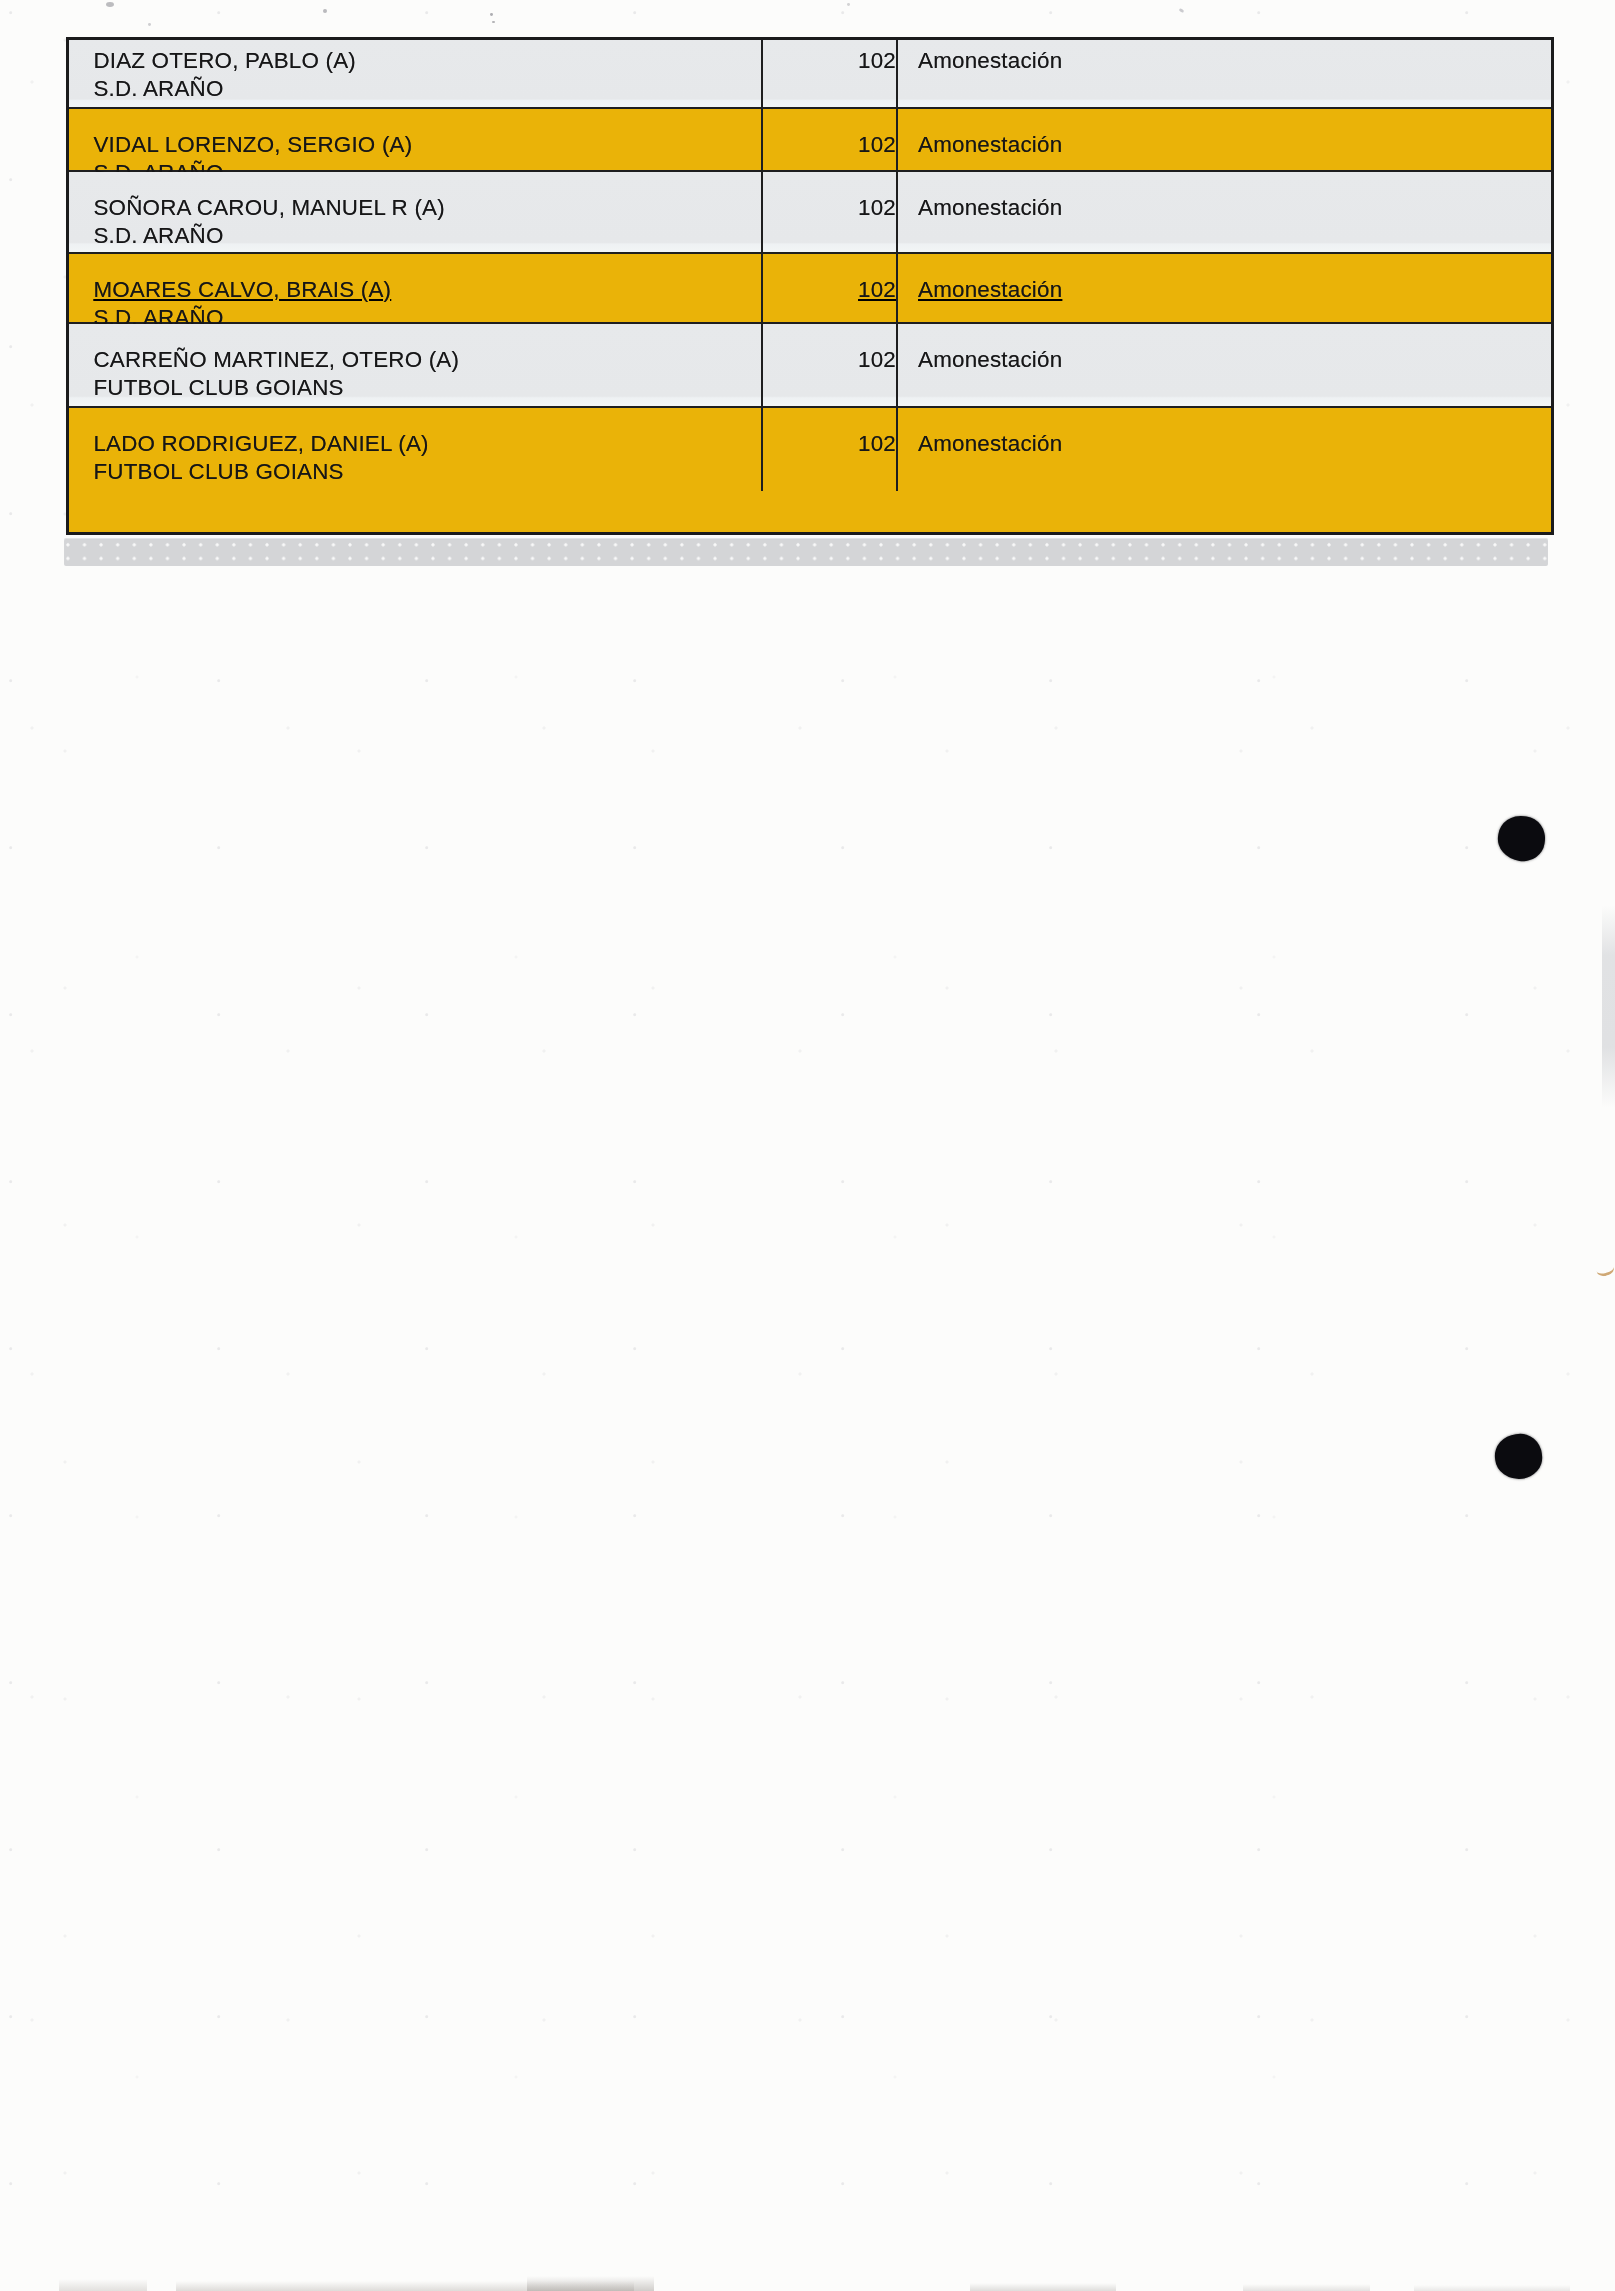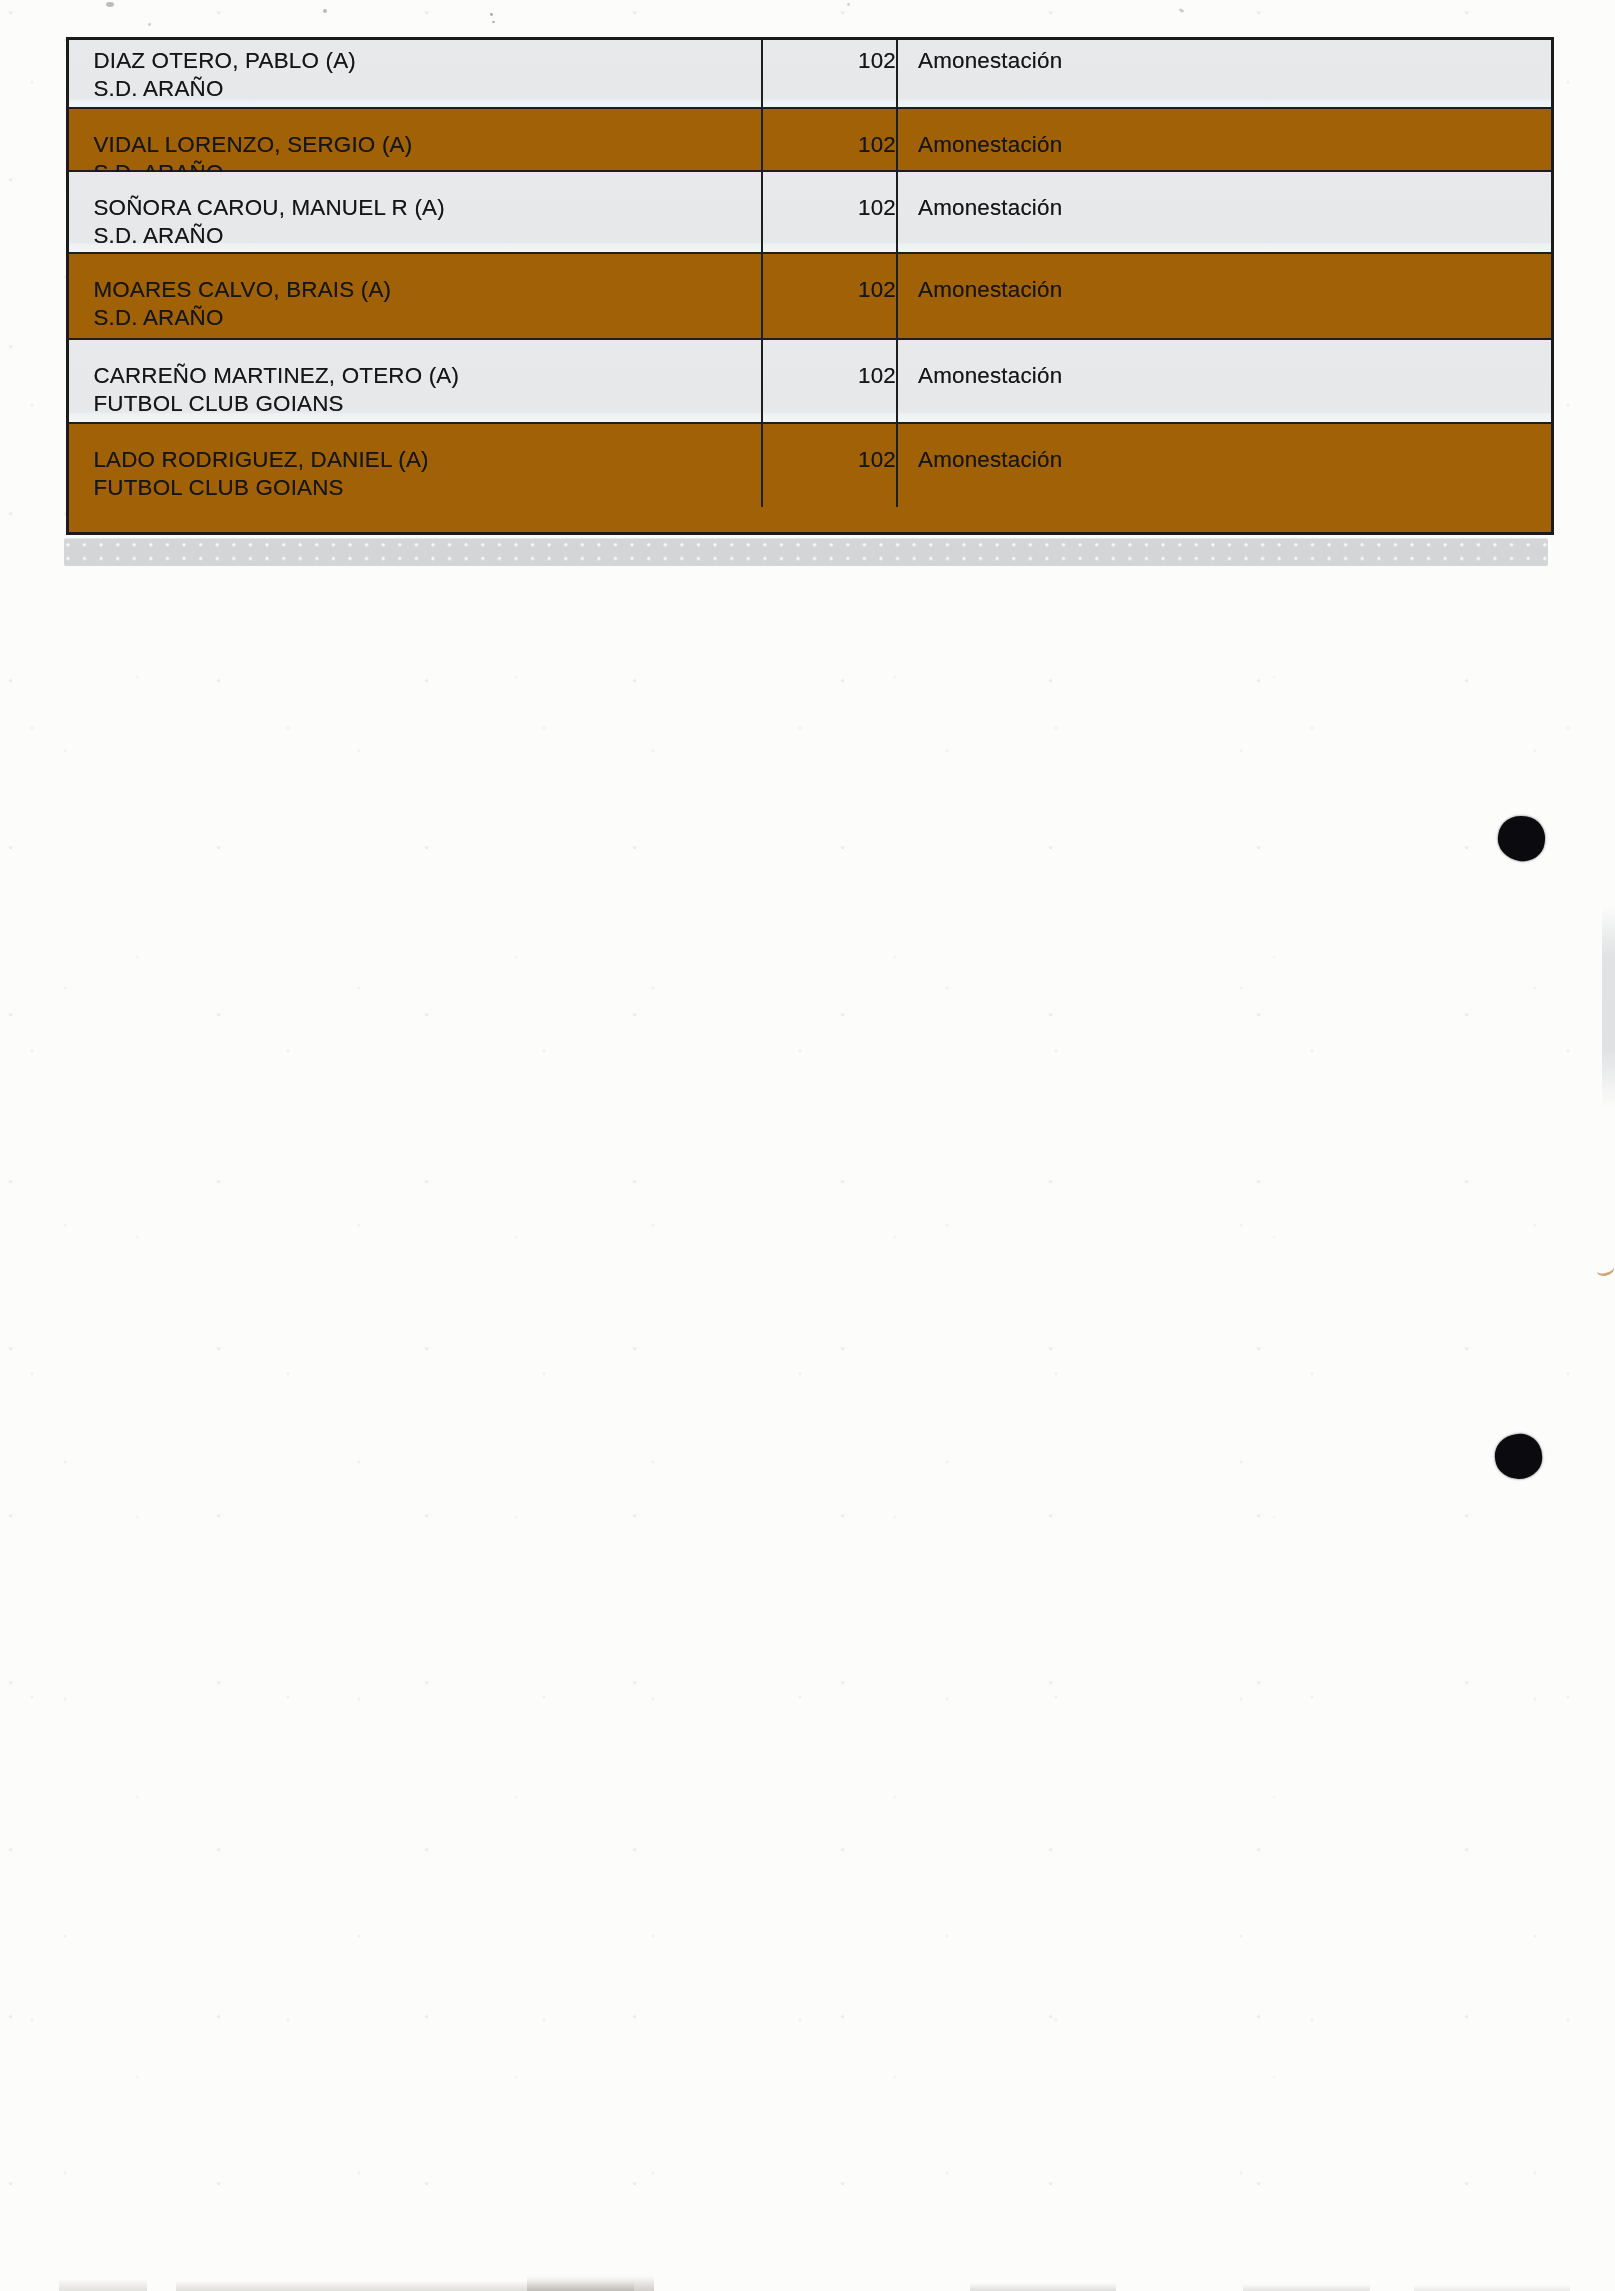--- a/index.html
+++ b/index.html
@@ -27,33 +27,33 @@
     pointer-events: none;
   }
 
   
   .table {
     position: absolute;
     left: 66px; top: 37px;
     width: 1488px; height: 498px;
     box-sizing: border-box;
     border: 3.9px solid #1b1b1c;
-    background: #a16207;
+    background: #eab308;
     display: flex; flex-direction: column;
   }
   .row {
     display: flex;
     box-sizing: border-box;
     border-bottom: 2.9px solid #1e1e1f;
   }
   .row:last-child { border-bottom: none; }
   .row:nth-child(1) { height: 69px; }
   .row:nth-child(2) { height: 63px; }
   .row:nth-child(3) { height: 82px; }
-  .row:nth-child(4) { height: 86px; }
+  .row:nth-child(4) { height: 70px; text-decoration: underline; }
   .row:nth-child(5) { height: 84px; }
   .row:nth-child(6) { height: 83px; }
   
   .row:nth-child(odd) {
     background: linear-gradient(to bottom,
       #e7e9eb 0%, #e6e8ea 88%, #eef1f3 90%, #f2f5f6 100%);
   }
   .row:nth-child(odd)::after { content: none; }
 
   .cell {

